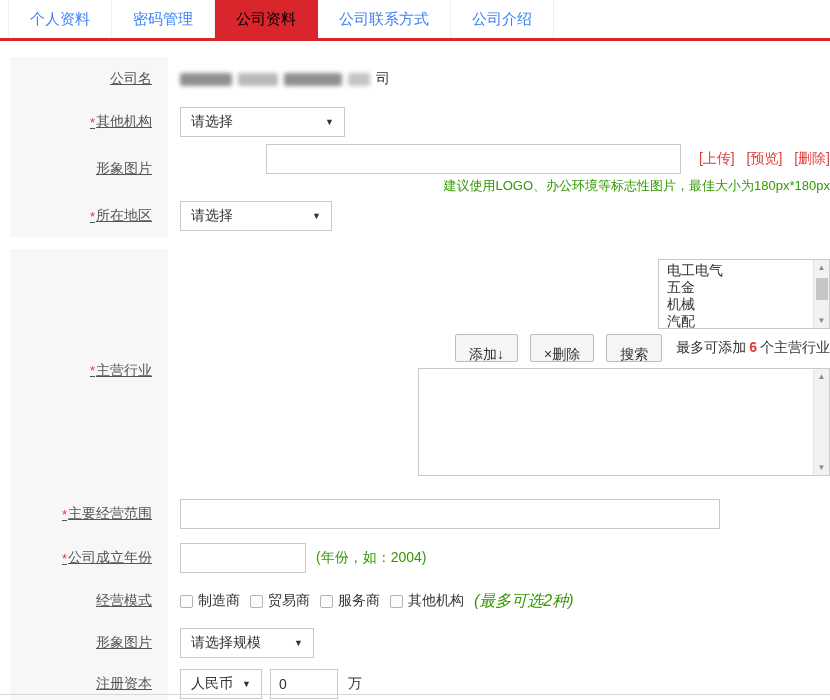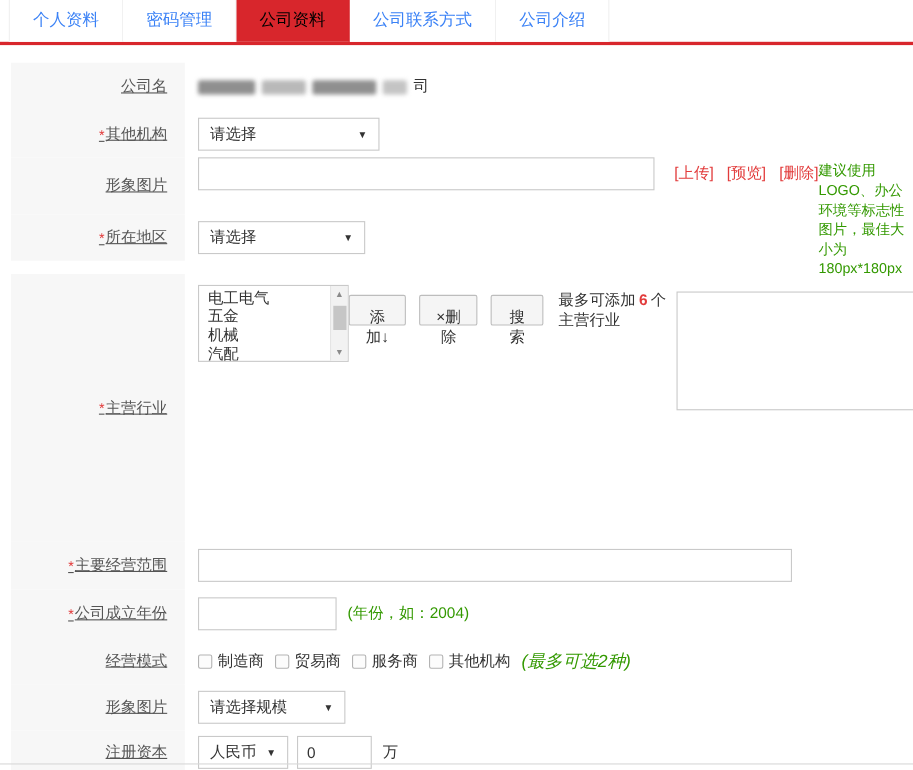--- a/index.html
+++ b/index.html
@@ -24,21 +24,21 @@
   
   .form { margin-top: 16px; }
   .row { display: flex; }
   .label-cell {
     flex: 0 0 158px; margin-left: 10px; background: #f7f7f7;
     display: flex; align-items: center; justify-content: flex-end;
     padding-right: 16px; color: #555; text-decoration: underline;
   }
   .req { color: #e23b3b; margin-right: 1px; font-size: 13px; }
   .content-cell { flex: 1; display: flex; align-items: center; padding-left: 12px; }
-  .content-col { flex-direction: row; align-items: flex-start; justify-content: center; }
+  .content-col { flex-direction: column; align-items: flex-end; justify-content: center; }
   .r-name { height: 44px; }
   .r-type, .r-region, .r-model, .r-size { height: 42px; }
   .r-image { height: 52px; }
   .r-scope, .r-year { height: 44px; }
   .r-capital { height: 40px; }
   .section-gap { height: 12px; background: #fff; }
   
   .sel {
     height: 30px; border: 1px solid #c9c9c9; background: #fff;
     display: inline-flex; align-items: center; justify-content: space-between;

